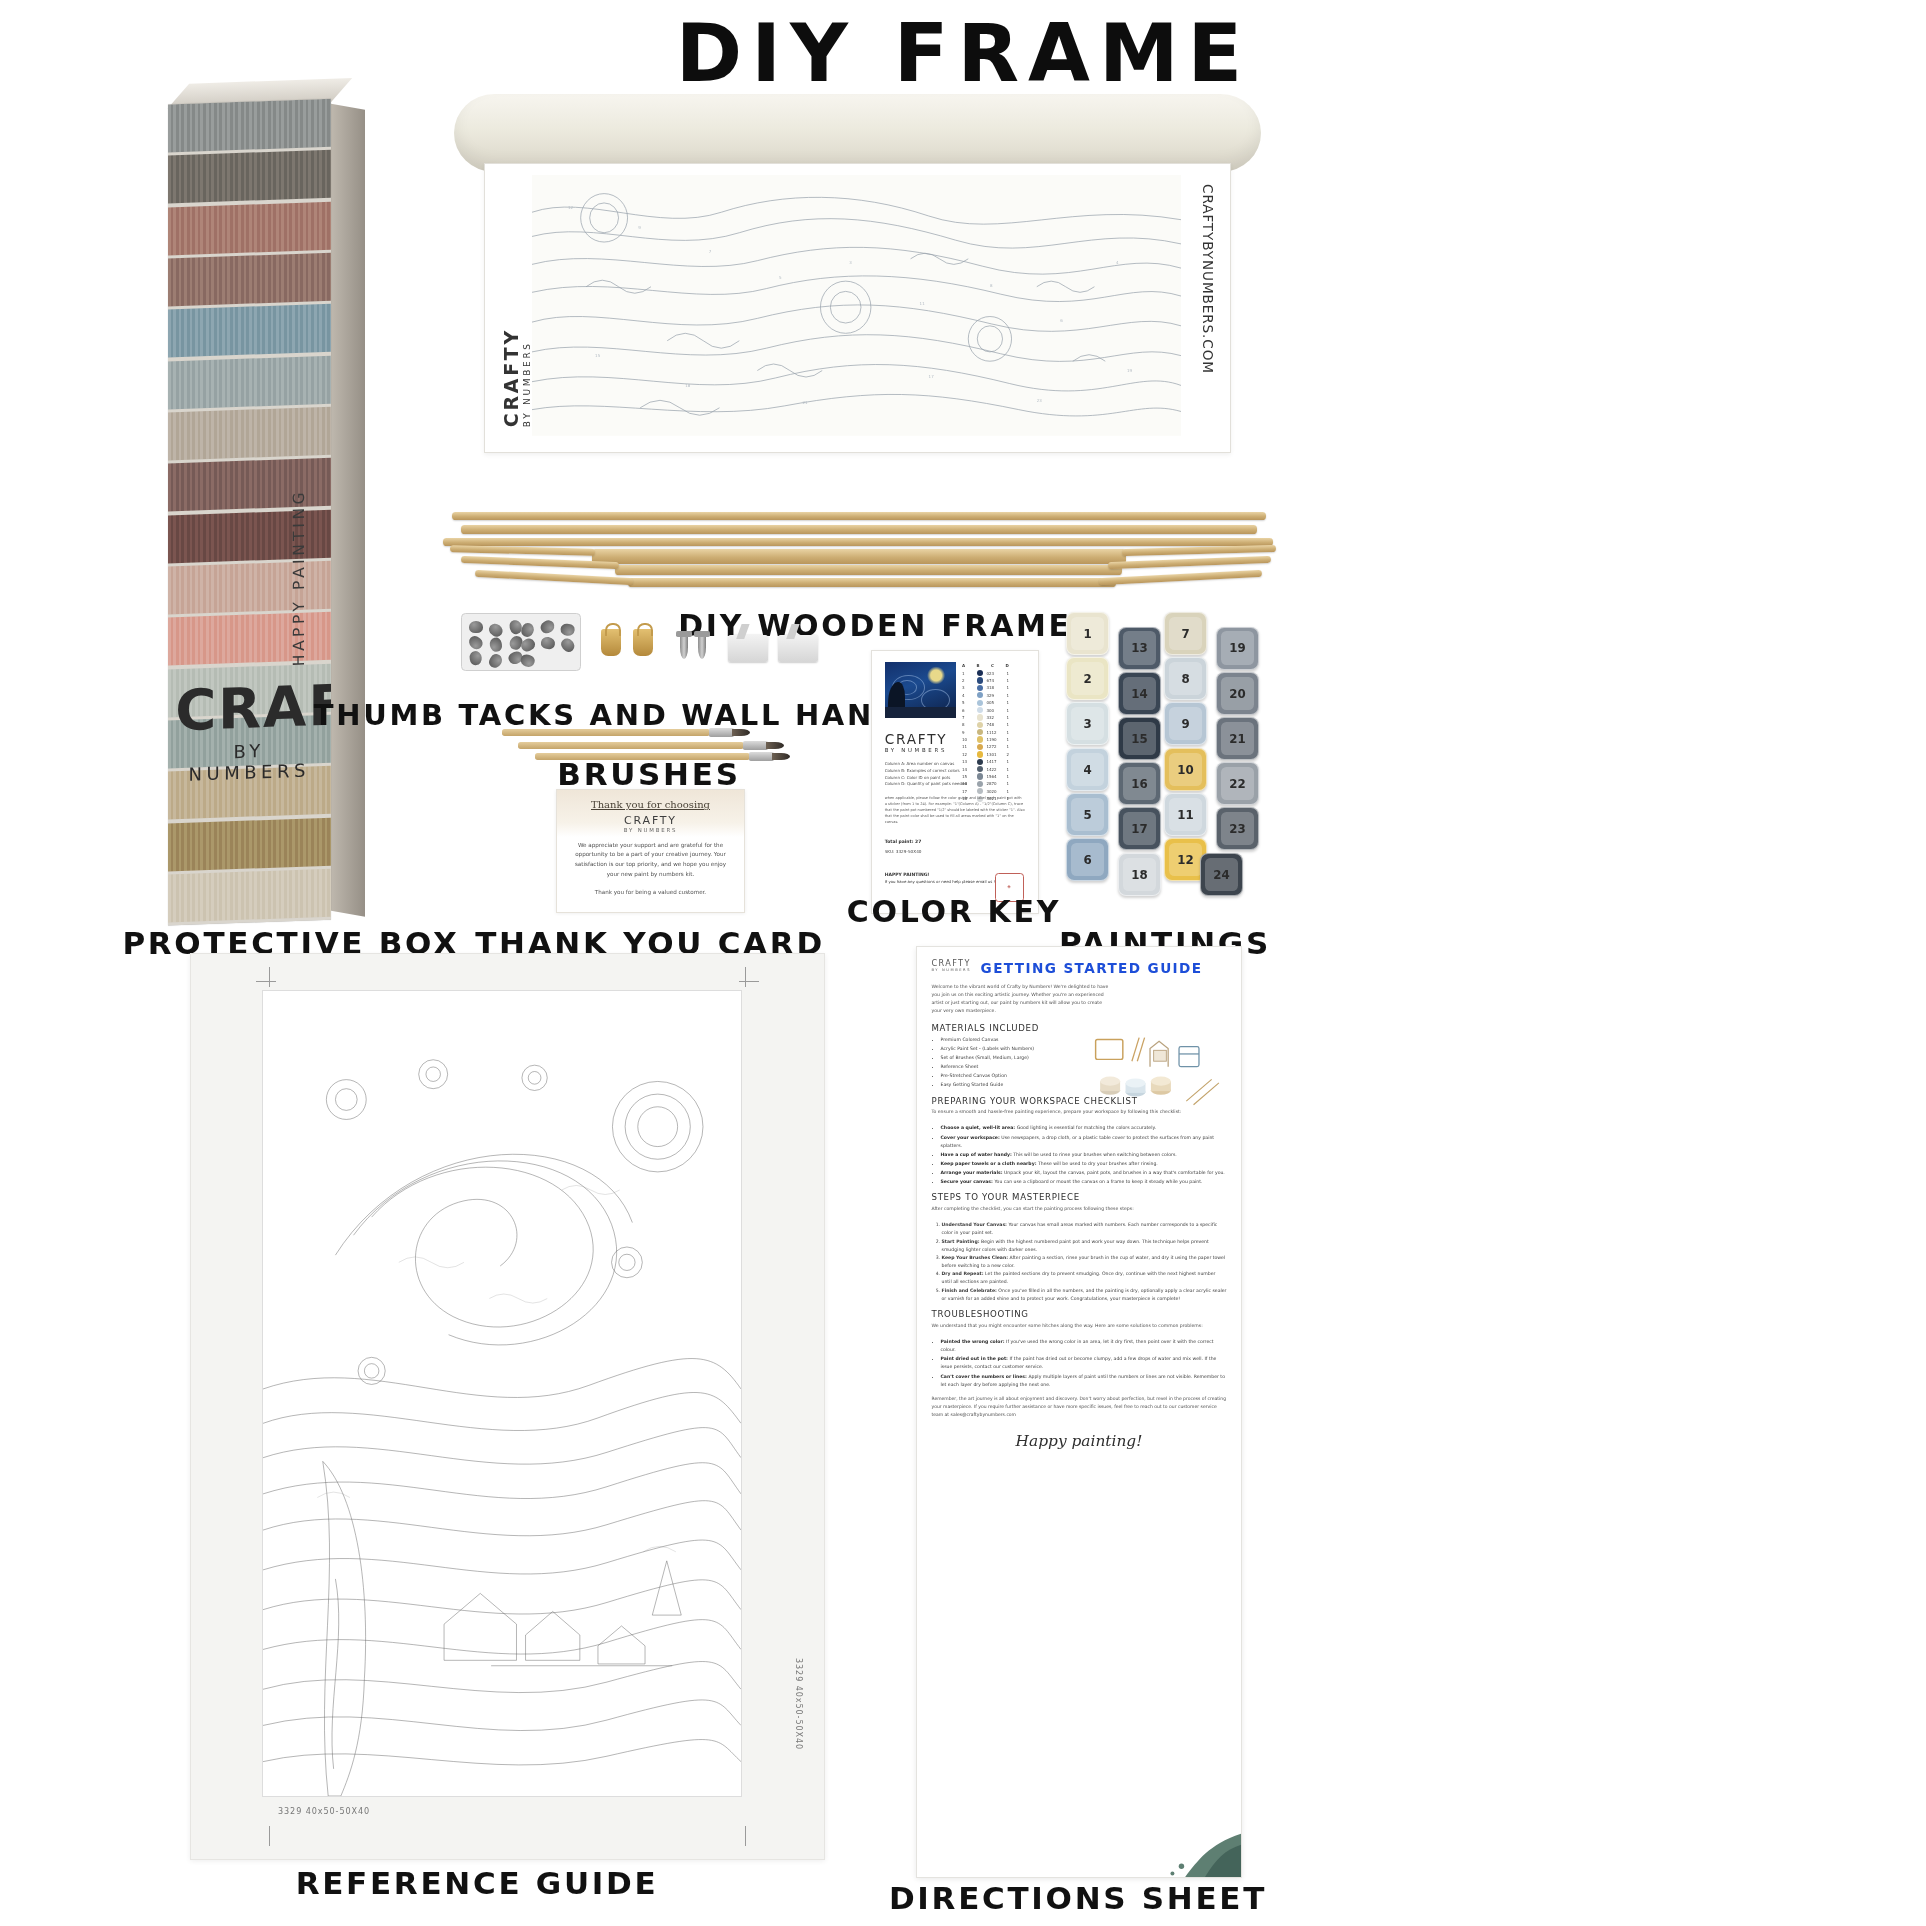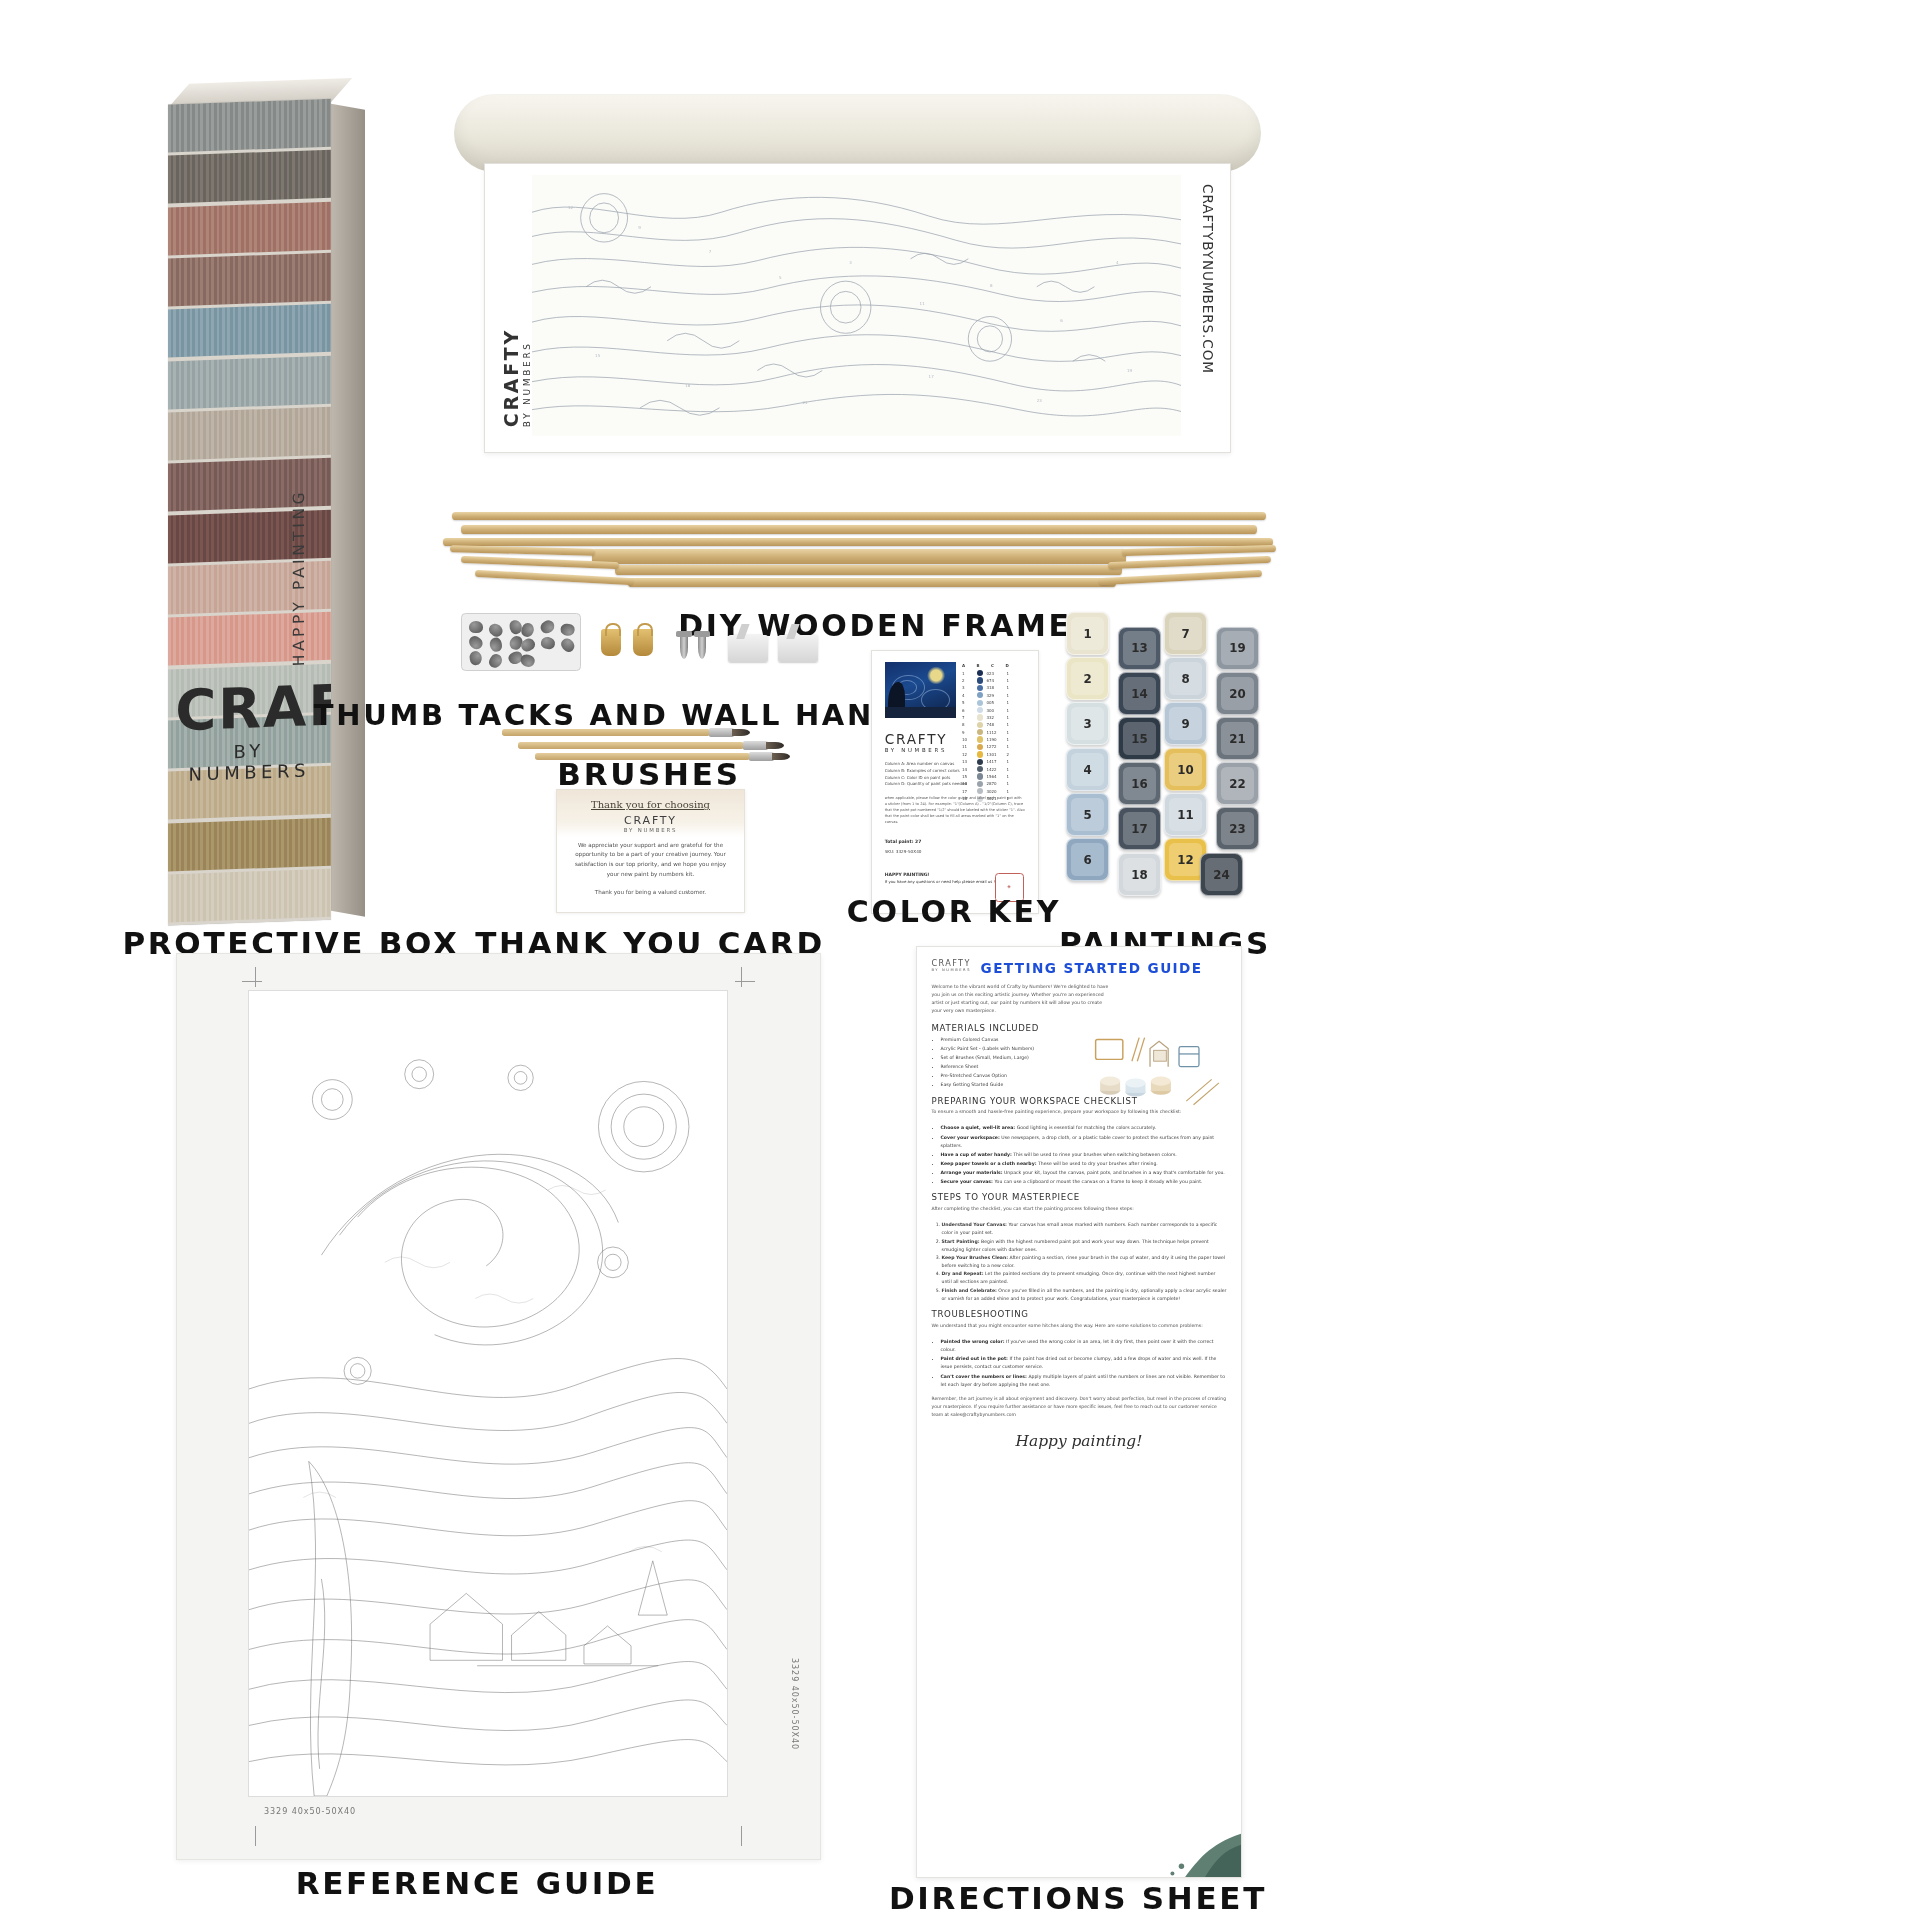--- a/index.html
+++ b/index.html
@@ -467,28 +467,27 @@
     position: absolute;
     inset: 3.6px;
     border-radius: 5.4px;
     background: rgba(255,255,255,.22);
   }
   .pot span { position: relative; z-index: 2; }
 
   
   .ref-sheet {
     position: absolute;
-    left: 176px;
+    left: 190px;
     top: 953px;
     width: 633px;
     height: 905px;
     background: #f4f4f2;
     border: 0.9px solid #e6e5e2;
     box-shadow: 0 1.8px 5.4px rgba(0,0,0,.07);
-    padding-left: 10px;
   }
   .ref-inner {
     position: absolute;
     left: 71px; top: 36px;
     width: 478px; height: 805px;
     background: #ffffff;
     border: 0.9px solid #ddd;
     overflow: hidden;
   }
   .ref-inner svg { width: 100%; height: 100%; display: block; }
@@ -587,20 +586,21 @@
     position: absolute;
     right: 0; bottom: 0;
     width: 83px; height: 63px;
   }
 </style>
 </head>
 <body>
 
 <div class="root">
 
+  <div class="main-title">DIY FRAME</div>
 
   <div class="box-wrap">
     <div class="box-top"></div>
     <div class="box-side"></div>
     <div class="box-face">
       <div id="box-stripes">
           <div class="stripe" style="top: 0px; height: 48px; background: rgb(139, 143, 142);"></div>
           <div class="stripe" style="top: 51px; height: 48px; background: rgb(111, 106, 99);"></div>
           <div class="stripe" style="top: 103px; height: 48px; background: rgb(164, 119, 107);"></div>
           <div class="stripe" style="top: 154px; height: 48px; background: rgb(142, 111, 102);"></div>

